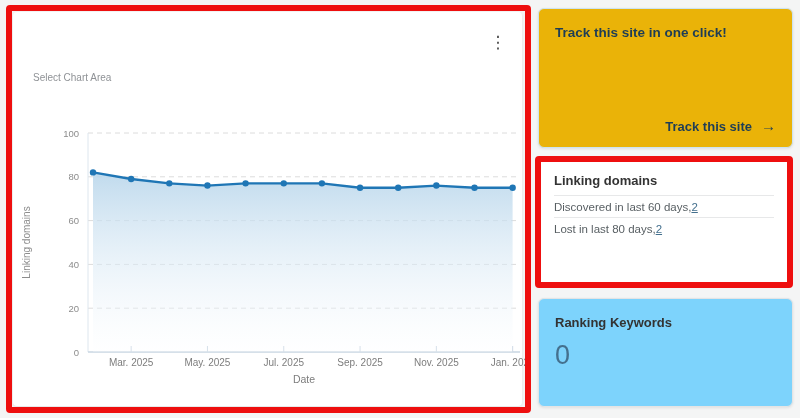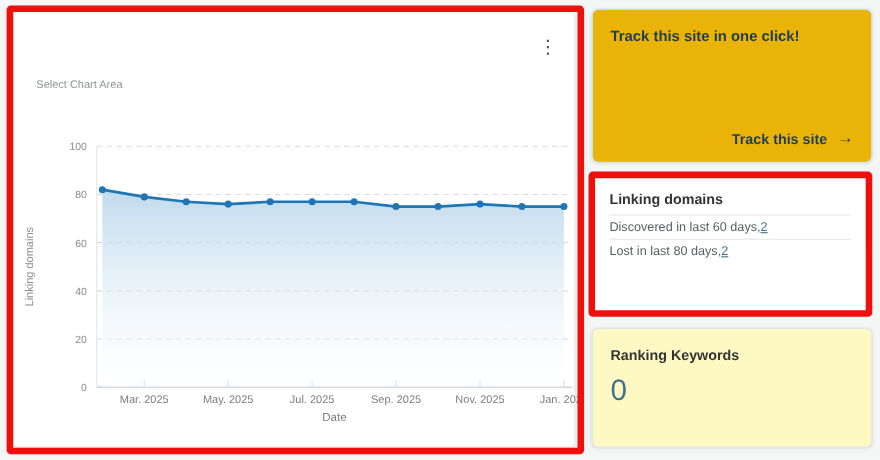--- a/index.html
+++ b/index.html
@@ -33,21 +33,21 @@
   .track-link .arrow { font-size:15px; }
 
   .linking-card { left:539px; top:160px; width:250px; height:124px; background:#fff; border-radius:3px; padding:13px 15px 0; }
   .card-title { font-size:13px; font-weight:700; color:#333; }
   .big-stat { font-size:27px; font-weight:400; color:#44708e; margin-top:7px; }
   .stat-rows { margin-top:7px; }
   .stat-row { display:flex; align-items:center; border-top:1px solid #e7e8e9; padding:5px 0 4px; }
   .stat-row-label { font-size:11.5px; color:#585f63; }
   .stat-row-value { font-size:11.5px; color:#44708e; text-decoration:underline; cursor:pointer; }
 
-  .ranking-card { left:538px; top:298px; width:255px; height:109px; background:#fef9c3; border:1px solid #e3e4e5; padding:16px; }
+  .ranking-card { left:538px; top:298px; width:255px; height:109px; background:#7dd3fc; border:1px solid #e3e4e5; padding:16px; }
   .ranking-card .big-stat { margin-top:10px; }
 
   
   .annot { position:absolute; border:6px solid #ee0f0f; border-radius:4px; pointer-events:none; }
   .annot-chart { left:6px; top:5px; width:525px; height:408px; }
   .annot-linking { left:535px; top:156px; width:258px; height:132px; }
 </style>
 </head>
 <body>
 

